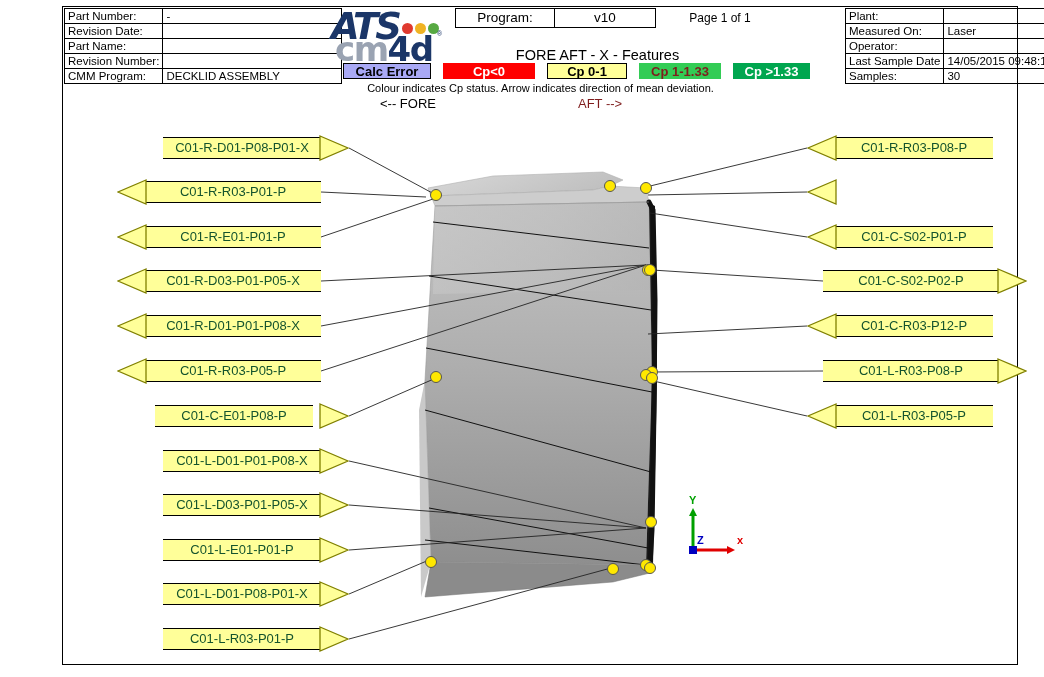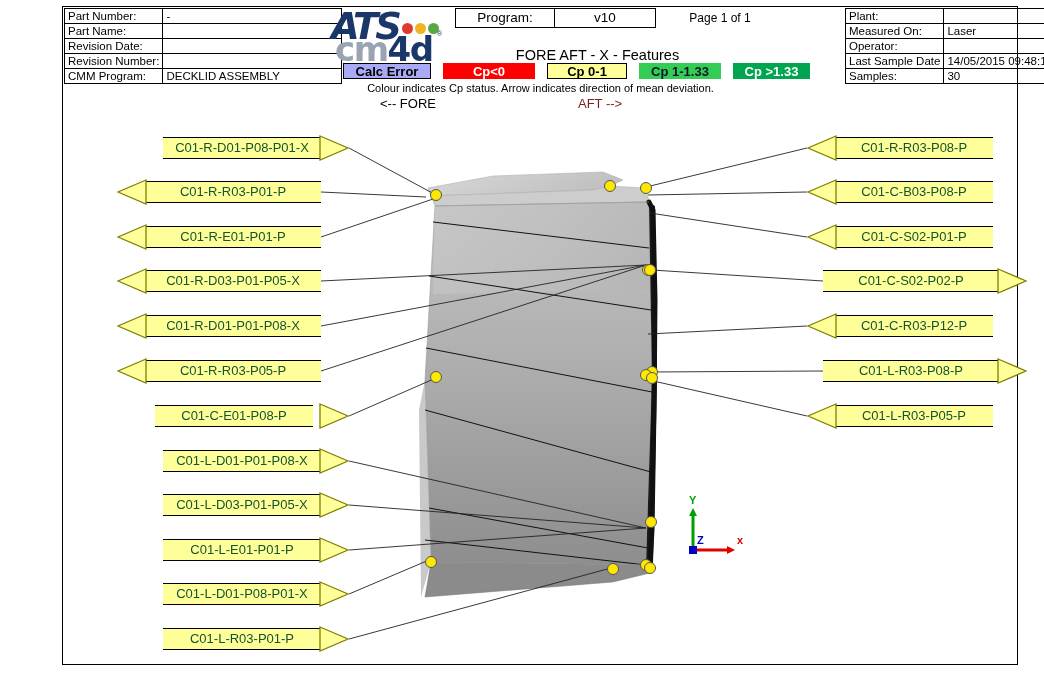--- a/index.html
+++ b/index.html
@@ -79,25 +79,25 @@
 
   <div id="frame"></div>
 
   <table class="htable" id="tbl-left">
     <tbody>
       <tr>
         <td class="k">Part Number:</td>
         <td class="v">-</td>
       </tr>
       <tr>
+        <td class="k">Revision Date:</td>
+        <td class="v"></td>
+      </tr>
+      <tr>
         <td class="k">Part Name:</td>
-        <td class="v"></td>
-      </tr>
-      <tr>
-        <td class="k">Revision Date:</td>
         <td class="v"></td>
       </tr>
       <tr>
         <td class="k">Revision Number:</td>
         <td class="v"></td>
       </tr>
       <tr>
         <td class="k">CMM Program:</td>
         <td class="v">DECKLID ASSEMBLY</td>
       </tr>
@@ -148,21 +148,21 @@
     <span class="logo-reg">®</span>
     <span class="logo-cm4d"><span class="g">cm</span><span class="b">4d</span></span>
   </div>
 
   <div id="subtitle">FORE AFT - X - Features</div>
 
   <div id="legend">
       <div class="lg" style="width: 88px; background: rgb(169, 169, 245); color: rgb(0, 0, 0); border: 1.5px solid rgb(0, 0, 0);">Calc Error</div>
       <div class="lg" style="width: 92px; background: rgb(255, 0, 0); color: rgb(255, 255, 255); border: 1.5px solid rgb(255, 0, 0);">Cp&lt;0</div>
       <div class="lg" style="width: 80px; background: rgb(255, 255, 153); color: rgb(0, 0, 0); border: 1.5px solid rgb(0, 0, 0);">Cp 0-1</div>
-      <div class="lg" style="width: 82px; background: rgb(51, 204, 85); color: #0f172a; border: 1.5px solid rgb(51, 204, 85);">Cp 1-1.33</div>
+      <div class="lg" style="width: 82px; background: rgb(51, 204, 85); color: #7f1d1d; border: 1.5px solid rgb(51, 204, 85);">Cp 1-1.33</div>
       <div class="lg" style="width: 77px; background: rgb(0, 166, 79); color: rgb(255, 255, 255); border: 1.5px solid rgb(0, 166, 79);">Cp &gt;1.33</div>
     </div>
 
   <div id="note">Colour indicates Cp status. Arrow indicates direction of mean deviation.</div>
   <div id="fore">&lt;-- FORE</div>
   <div id="aft">AFT --&gt;</div>
 
   <div id="plot">
 
     <svg width="954" height="554" viewBox="0 0 954 554">
@@ -359,21 +359,20 @@
         </div>
         <div class="callout" style="left: 0px; top: 27px; width: 954px;">
           <div class="cbar" style="left: 772px; width: 158px; background: rgb(255, 255, 153);">C01-R-R03-P08-P</div>
           <div class="chead" style="left: 744px;">
             <svg width="30" height="30" viewBox="0 0 30 30">
               <polygon points="29,3 1,15 29,27" fill="#ffff99" stroke="#808000" stroke-width="1.3" stroke-linejoin="miter"></polygon>
             </svg>
           </div>
         </div>
         <div class="callout" style="left: 0px; top: 71px; width: 954px;">
-          <div class="cbar" style="left: 772px; width: 158px; background: rgb(255, 255, 153);">C01-C-B03-P08-P</div>
           <div class="chead" style="left: 744px;">
             <svg width="30" height="30" viewBox="0 0 30 30">
               <polygon points="29,3 1,15 29,27" fill="#ffff99" stroke="#808000" stroke-width="1.3" stroke-linejoin="miter"></polygon>
             </svg>
           </div>
         </div>
         <div class="callout" style="left: 0px; top: 116px; width: 954px;">
           <div class="cbar" style="left: 772px; width: 158px; background: rgb(255, 255, 153);">C01-C-S02-P01-P</div>
           <div class="chead" style="left: 744px;">
             <svg width="30" height="30" viewBox="0 0 30 30">

